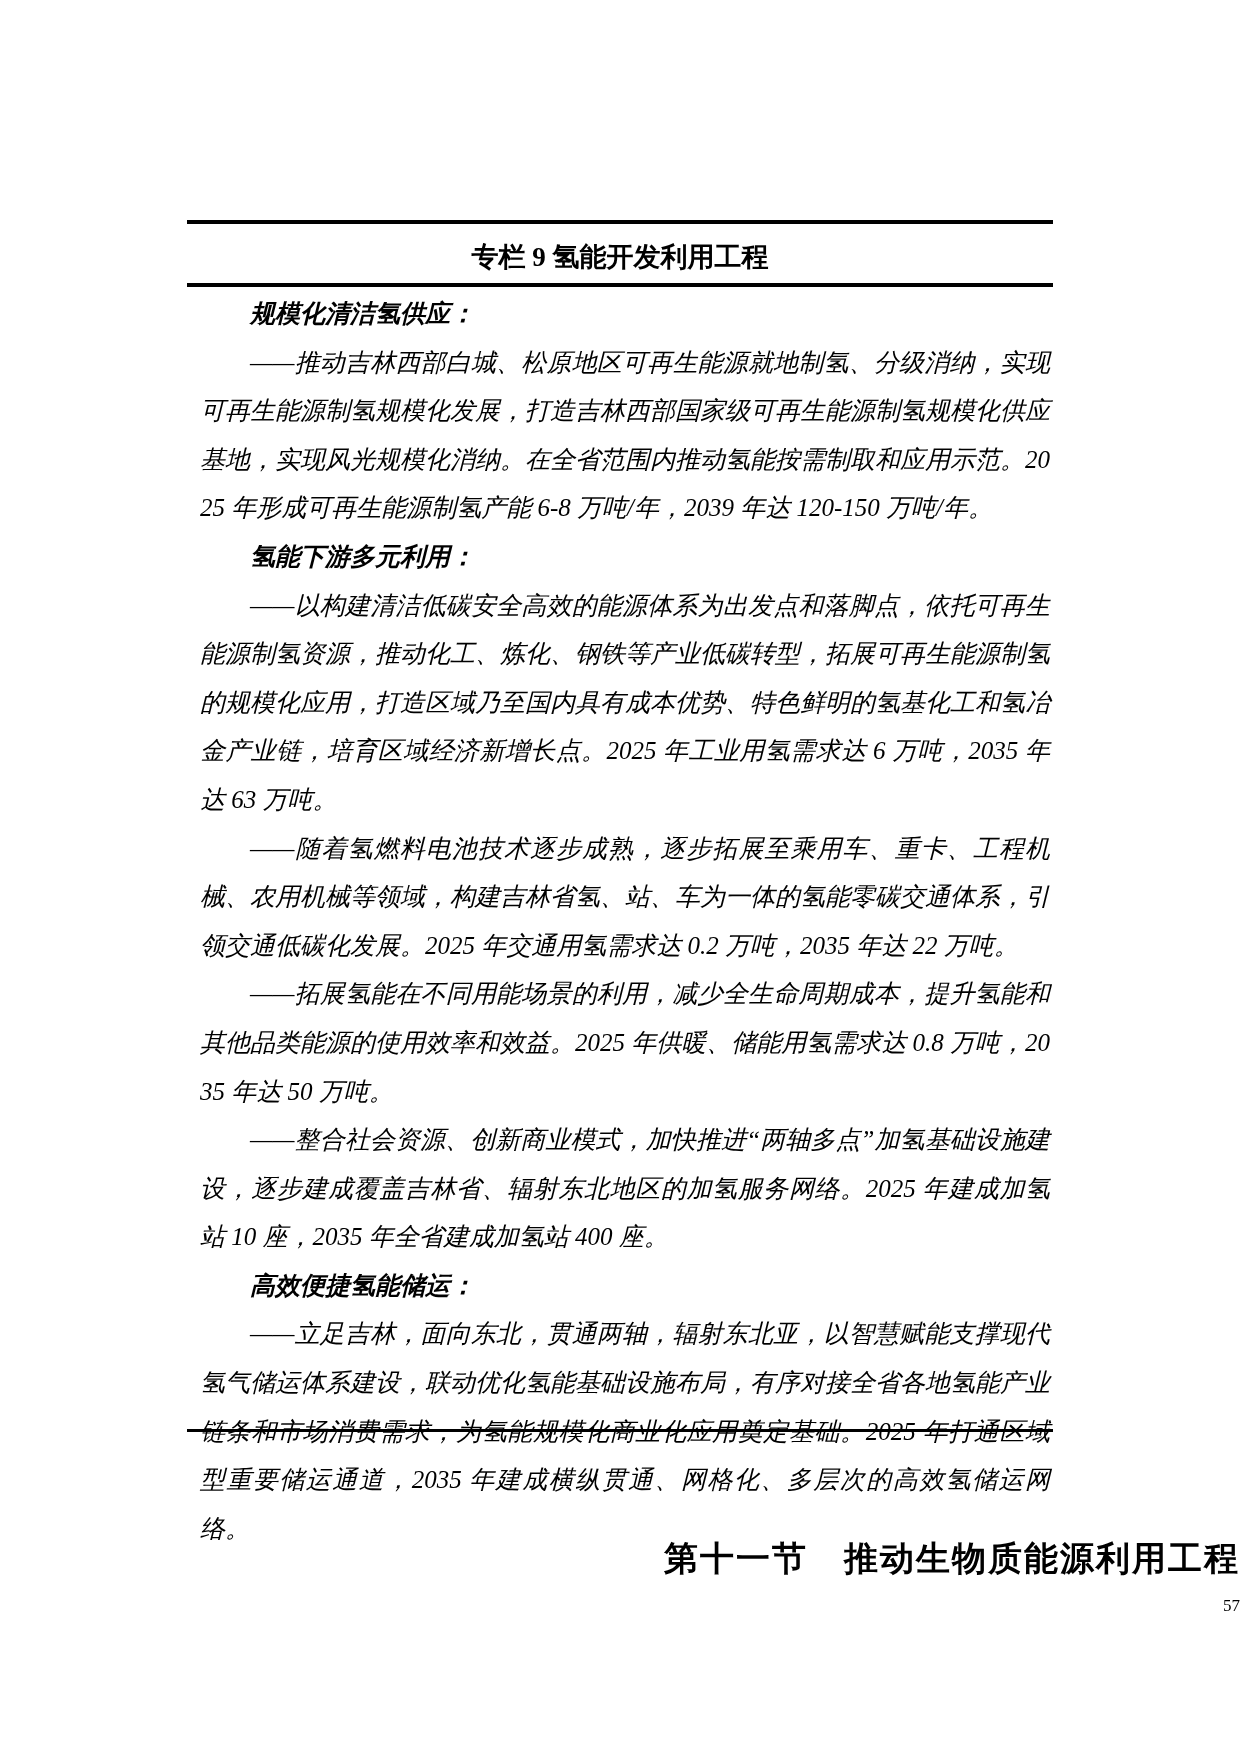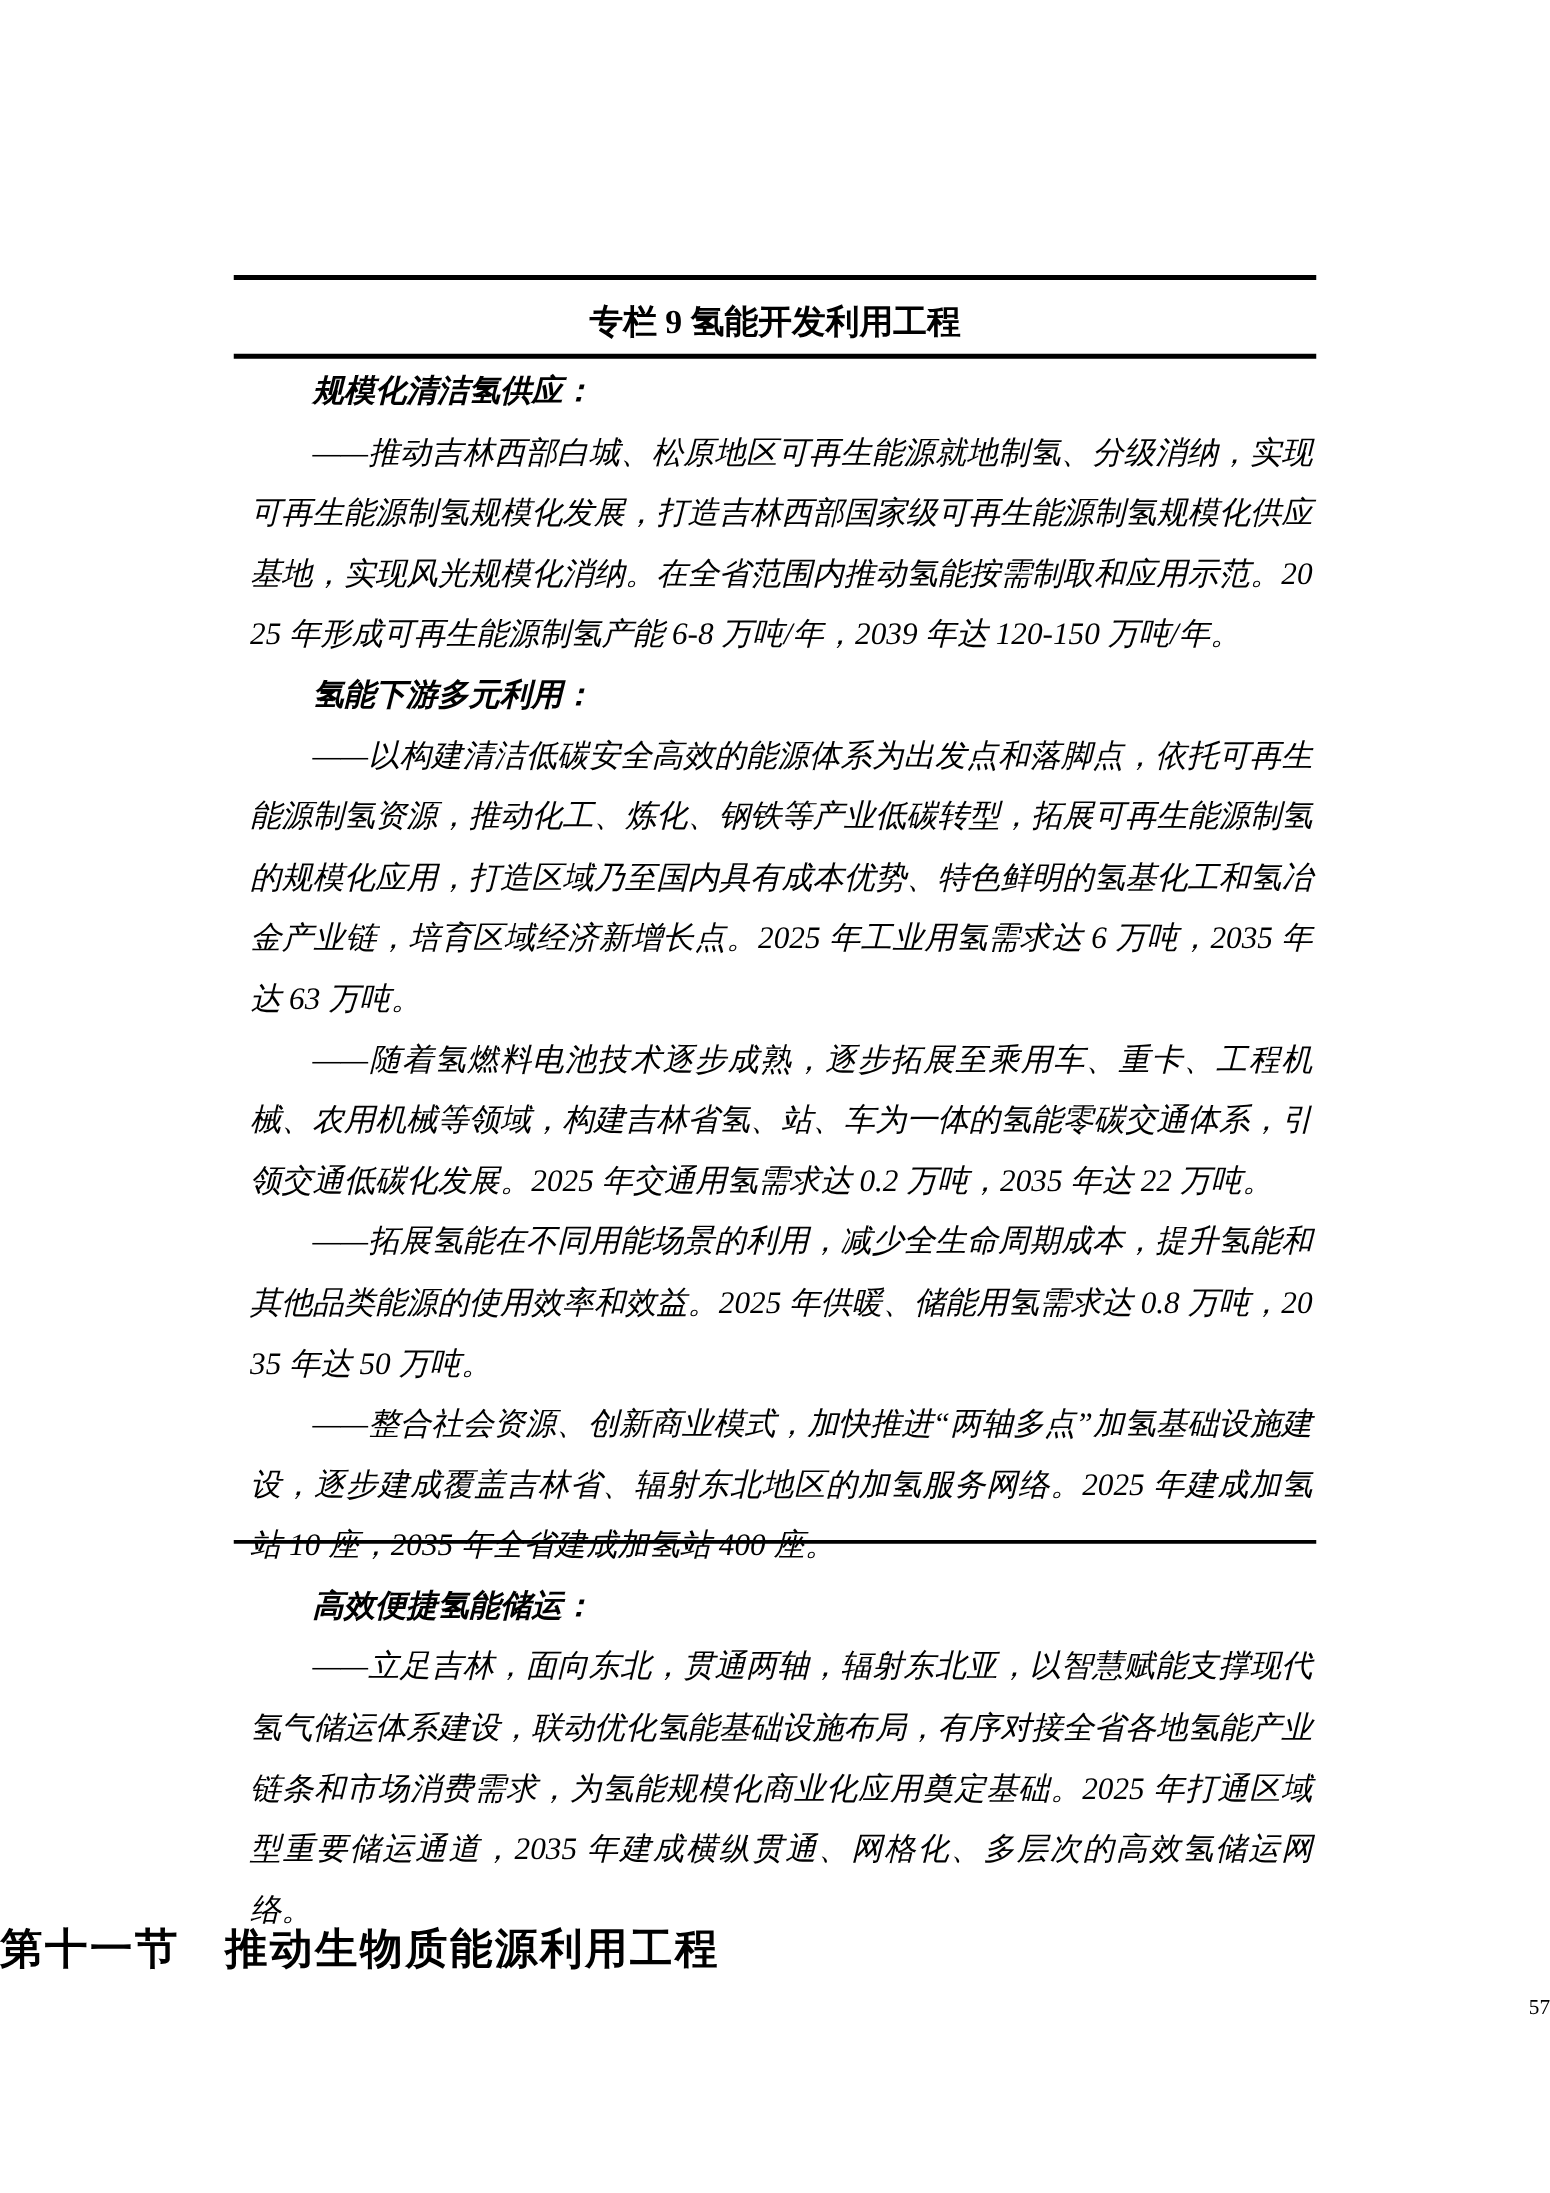--- a/index.html
+++ b/index.html
@@ -10,21 +10,21 @@
     font-family: "Liberation Serif", "DejaVu Serif", serif;
     position: relative;
     overflow: hidden;
   }
   .page { position: absolute; inset: 0; }
 
   
   .panel {
     position: absolute;
     left: 187px; top: 220px;
-    width: 866px; height: 1015px;
+    width: 866px; height: 1212px;
     border-top: 4px solid #000;
     border-bottom: 3px solid #000;
     box-sizing: border-box;
   }
   .panel-title {
     height: 63px;
     box-sizing: border-box;
     border-bottom: 4px solid #000;
     text-align: center;
     font-weight: 700;
@@ -44,21 +44,21 @@
     word-break: break-all;
   }
   .panel-body p.bold-head { font-weight: 700; }
 
   
   .section-heading {
     position: absolute;
     top: 1536px; left: 0;
     width: 100%;
     margin: 0;
-    text-align: left;
+    text-align: right;
     font-size: 34px;
     font-weight: 700;
     letter-spacing: 2px;
     white-space: nowrap;
   }
 
   .page-number {
     position: absolute;
     top: 1596px; left: 0;
     width: 100%;

